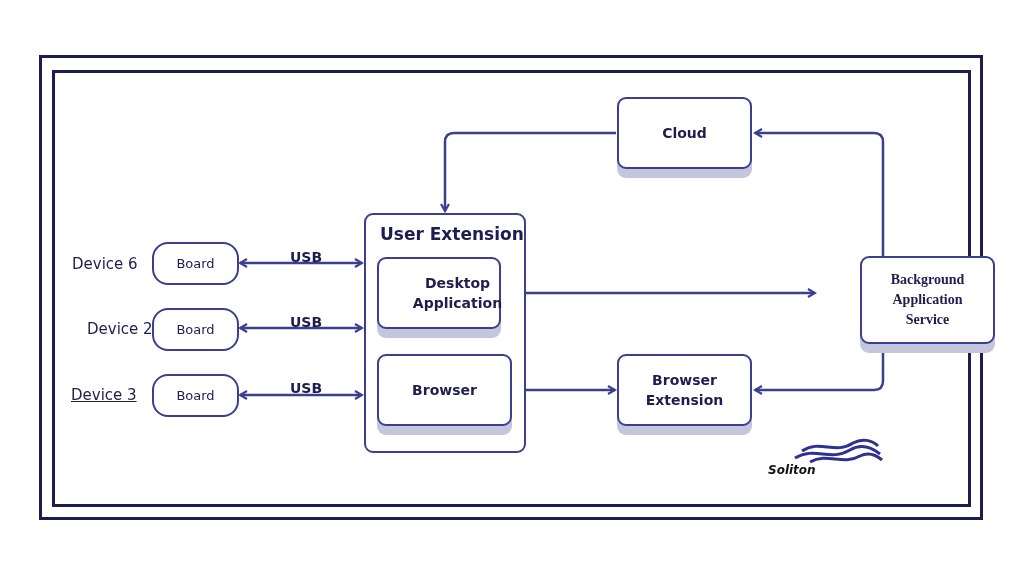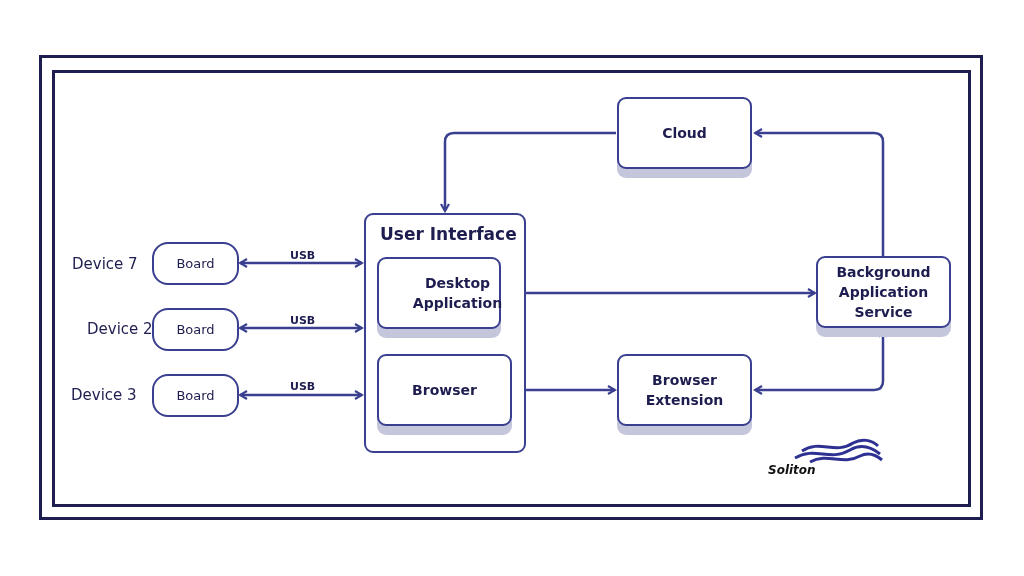--- a/index.html
+++ b/index.html
@@ -3,21 +3,21 @@
 <meta charset="utf-8">
 <style>
   html, body { margin:0; padding:0; background:#ffffff; }
   body { width:1024px; height:576px; position:relative; overflow:hidden; font-family:"DejaVu Sans", sans-serif; color:#1e1d4f; }
   .frame-outer { position:absolute; left:39px; top:55px; width:944px; height:465px; border:3px solid #1e1d4f; box-sizing:border-box; }
   .frame-inner { position:absolute; left:52px; top:70px; width:919px; height:437px; border:3px solid #1e1d4f; box-sizing:border-box; }
   .box { position:absolute; box-sizing:border-box; border:2.5px solid #3a3f8f; border-radius:9px; background:#fff; display:flex; align-items:center; justify-content:center; text-align:center; font-weight:bold; font-size:14px; line-height:20px; color:#1e1d4f; }
   .shadow { box-shadow: 0 9px 0 #c4c6dc; }
   .board { font-weight:normal; font-size:13px; border-width:2px; border-radius:16px; }
   .label { position:absolute; font-size:15px; color:#1e1d4f; }
-  .usb { position:absolute; font-size:11px; font-weight:bold; color:#1e1d4f; }
+  .usb { position:absolute; font-size:14px; font-weight:bold; color:#1e1d4f; }
   .ui-title { position:absolute; left:380px; top:224px; font-size:17px; font-weight:bold; color:#1e1d4f; }
   svg.wires { position:absolute; left:0; top:0; }
   .logo-text { position:absolute; left:768px; top:463px; font-size:12px; font-weight:bold; font-style:italic; color:#111; }
 </style>
 </head>
 <body>
 
 <div class="frame-outer"></div>
 <div class="frame-inner"></div>
 
@@ -32,43 +32,43 @@
     <line x1="240" y1="328" x2="362" y2="328" marker-start="url(#ah)" marker-end="url(#ah)"></line>
     <line x1="240" y1="395" x2="362" y2="395" marker-start="url(#ah)" marker-end="url(#ah)"></line>
     <path d="M616,133 L454,133 Q445,133 445,142 L445,211" marker-end="url(#ah)"></path>
     <path d="M883,256 L883,142 Q883,133 874,133 L755,133" marker-end="url(#ah)"></path>
     <line x1="513" y1="293" x2="815" y2="293" marker-start="url(#ah)" marker-end="url(#ah)"></line>
     <line x1="513" y1="390" x2="615" y2="390" marker-start="url(#ah)" marker-end="url(#ah)"></line>
     <path d="M755,390 L874,390 Q883,390 883,381 L883,330" marker-start="url(#ah)" marker-end="url(#ah)"></path>
   </g>
 </svg>
 
-<div class="label" style="left:72px;top:255px;">Device 7</div>
+<div class="label" style="left:72px;top:255px;">Device 6</div>
 <div class="label" style="left:71px;top:320px;margin-left:16px;">Device 2</div>
-<div class="label" style="left:71px;top:386px;">Device 3</div>
+<div class="label" style="left:71px;top:386px;text-decoration:underline;">Device 3</div>
 
 <div class="box board" style="left:152px;top:242px;width:87px;height:43px;">Board</div>
 <div class="box board" style="left:152px;top:308px;width:87px;height:43px;">Board</div>
 <div class="box board" style="left:152px;top:374px;width:87px;height:43px;">Board</div>
 
 <div class="usb" style="left:290px;top:249px;">USB</div>
 <div class="usb" style="left:290px;top:314px;">USB</div>
 <div class="usb" style="left:290px;top:380px;">USB</div>
 
 <div class="box" style="left:364px;top:213px;width:162px;height:240px;"></div>
-<div class="ui-title">User Interface</div>
+<div class="ui-title">User Extension</div>
 
 <div class="box shadow" style="left:377px;top:257px;width:124px;height:72px;white-space:pre-line;padding-left:37px;">Desktop
 Application</div>
 <div class="box shadow" style="left:377px;top:354px;width:135px;height:72px;">Browser</div>
 
 <div class="box shadow" style="left:617px;top:97px;width:135px;height:72px;">Cloud</div>
 <div class="box shadow" style="left:617px;top:354px;width:135px;height:72px;white-space:pre-line;">Browser
 Extension</div>
-<div class="box shadow" style="left:816px;top:256px;width:135px;height:72px;white-space:pre-line;">Background
+<div class="box shadow" style="left:860px;top:256px;width:135px;height:88px;white-space:pre-line;font-family:Liberation Serif, serif;">Background
 Application
 Service</div>
 
 <svg style="position:absolute;left:790px;top:436px;" width="95" height="30">
   <g fill="none" stroke="#2e3192" stroke-width="3">
     <path d="M5,22 C25,10 40,26 60,14 C70,8 80,10 90,18"></path>
     <path d="M12,15 C30,3 45,19 63,7 C72,2 82,4 88,10"></path>
     <path d="M20,26 C38,16 52,30 70,20 C78,16 85,18 92,24"></path>
   </g>
 </svg>

